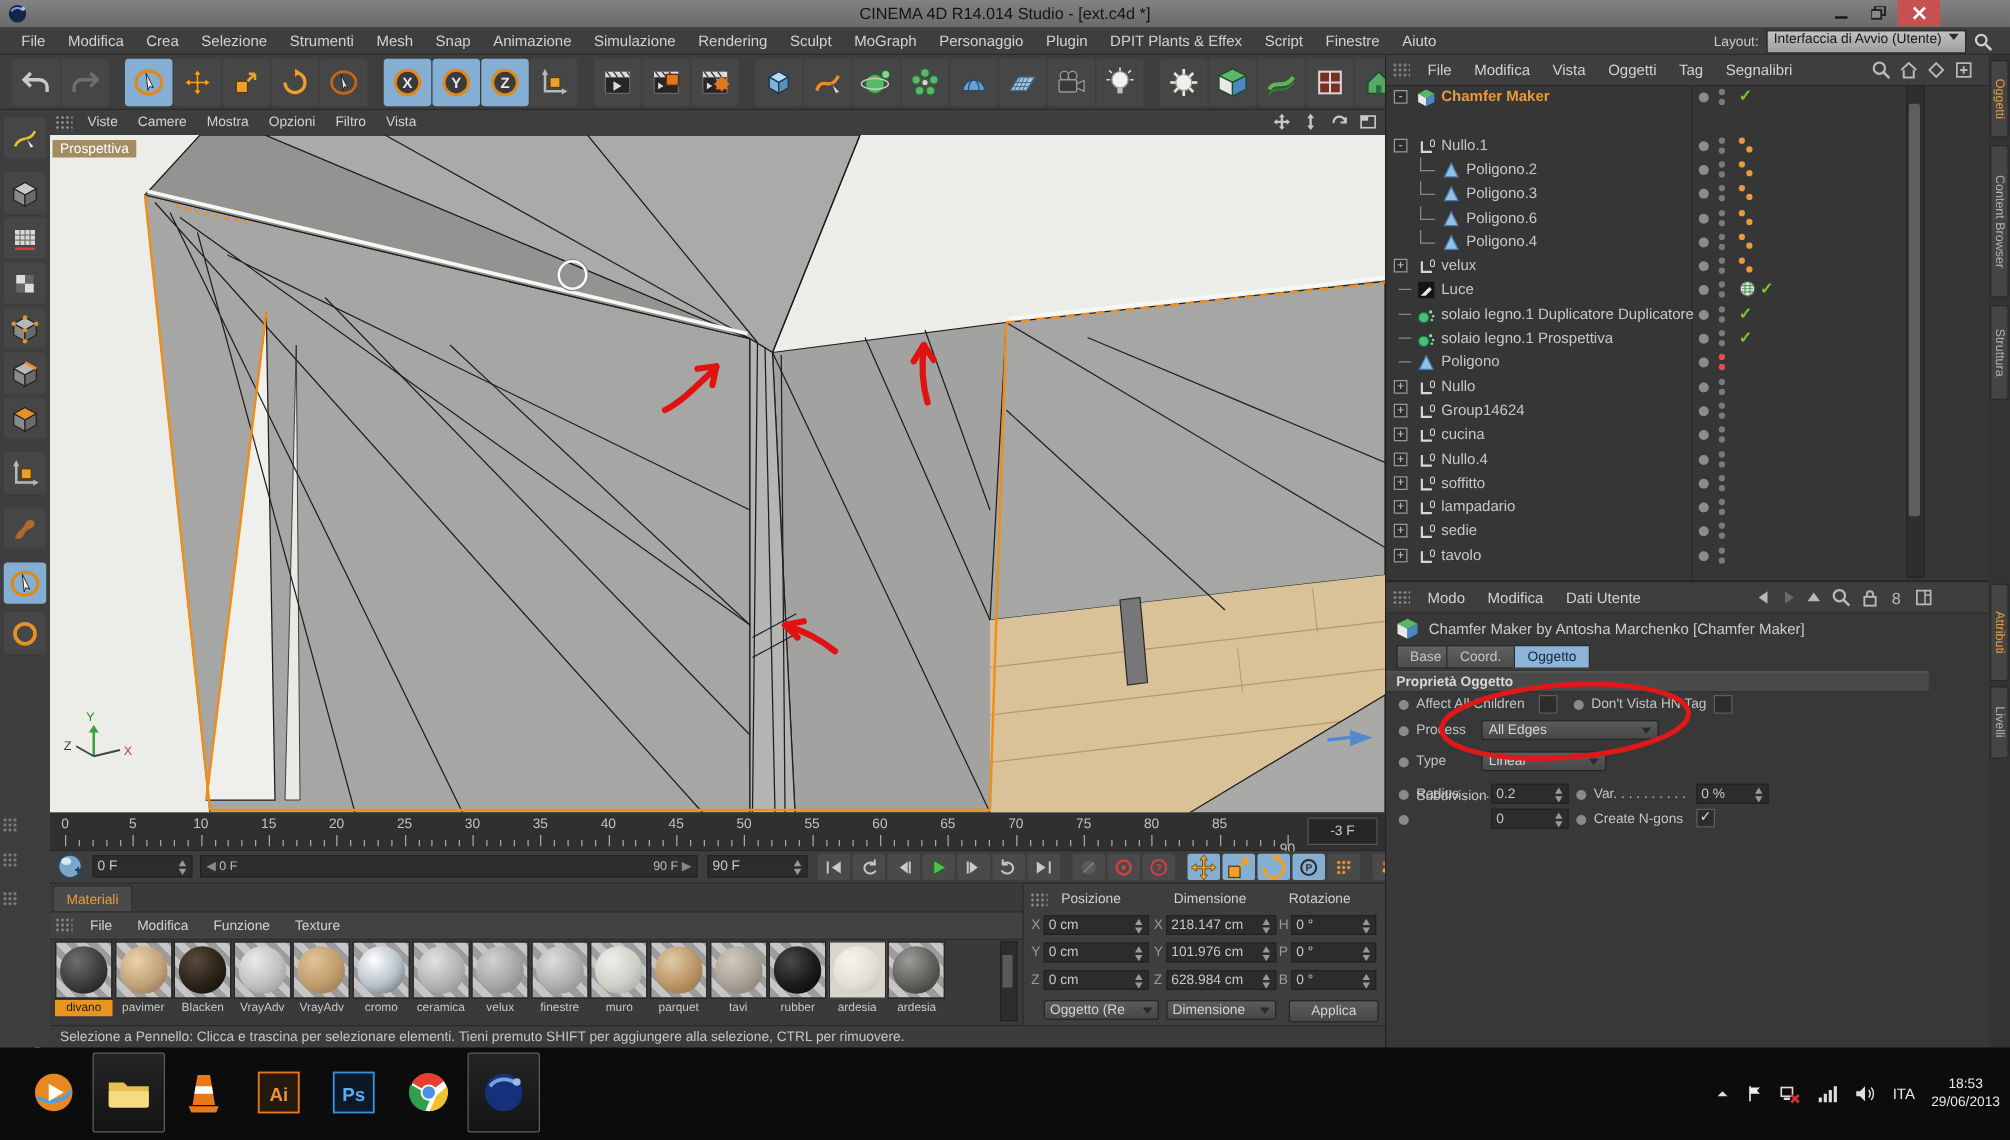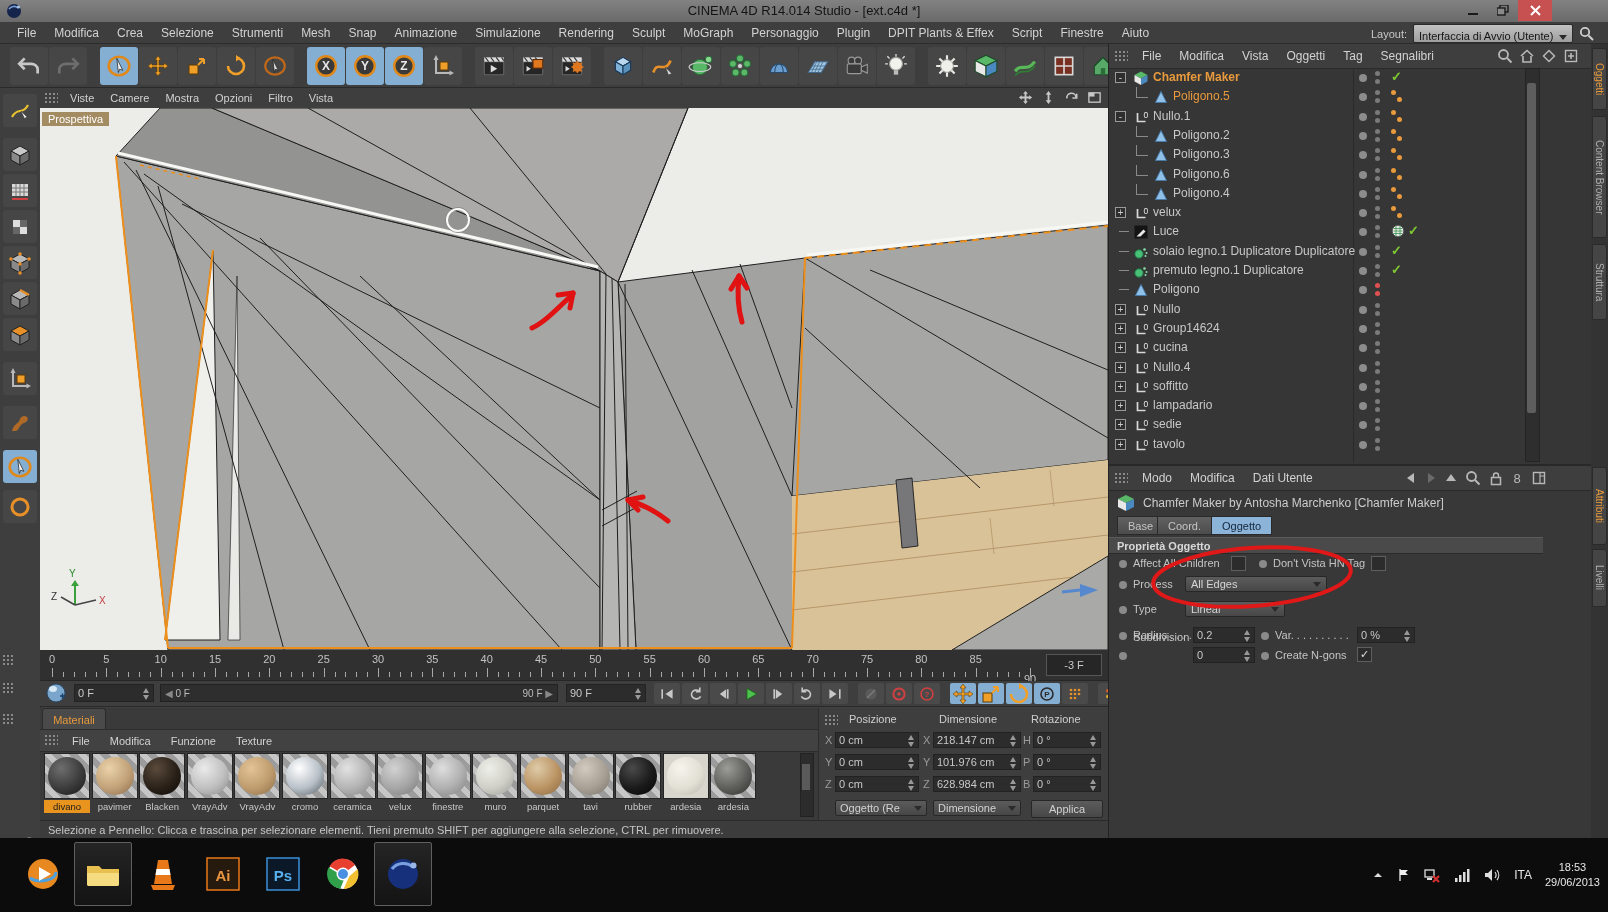--- a/index.html
+++ b/index.html
@@ -9,21 +9,21 @@
   svg{display:block;}
   
   #titlebar{left:0;top:0;width:1608px;height:22px;background:linear-gradient(#828282,#6a6a6a);border-bottom:1px solid #4a4a4a;}
   #titlebar .title{position:absolute;left:0;right:0;top:3px;text-align:center;color:#141414;font-size:13px;}
   .winbtn{position:absolute;top:0;width:30px;height:21px;display:flex;align-items:center;justify-content:center;}
   #btn-close{background:#c75050;}
   
   #menubar{left:0;top:22px;width:1608px;height:22px;background:#3e3e3e;border-bottom:1px solid #2c2c2c;display:flex;align-items:center;padding-left:8px;box-sizing:border-box;}
   .mi{padding:0 9px;color:#d2d2d2;font-size:12px;cursor:default;white-space:nowrap;}
   #layoutbox{position:absolute;right:14px;top:2px;display:flex;align-items:center;gap:6px;}
-  #layout-dd{width:148px;height:17px;background:linear-gradient(#c2c2c2,#9e9e9e);border:1px solid #2a2a2a;border-radius:2px;color:#161616;font-size:11px;display:flex;align-items:flex-end;padding:0 5px;}
+  #layout-dd{width:148px;height:17px;background:linear-gradient(#c2c2c2,#9e9e9e);border:1px solid #2a2a2a;border-radius:2px;color:#161616;font-size:11px;display:flex;align-items:flex-start;padding:0 5px;}
   .caret{margin-left:auto;width:0;height:0;border:4px solid transparent;border-top:5px solid #2a2a2a;transform:translateY(2px);}
   
   #toolbar{left:0;top:44px;width:1608px;height:44px;background:#3e3e3e;border-bottom:1px solid #2a2a2a;display:flex;align-items:center;padding-left:10px;box-sizing:border-box;}
   .tbtn{width:38px;height:38px;border-radius:3px;display:flex;align-items:center;justify-content:center;margin-right:1px;background:#464646;}
   .tbtn.act{background:#85aed3;}
   .tsep{width:12px;height:38px;}
   #toolbar-display{position:absolute;left:928px;top:3px;display:flex;}
   
   #leftbar{left:0;top:88px;width:40px;height:750px;background:#3e3e3e;border-right:1px solid #2c2c2c;}
   .lbtn{position:absolute;left:3px;width:34px;height:33px;border-radius:3px;display:flex;align-items:center;justify-content:center;background:#464646;}
@@ -1181,36 +1181,20 @@
               <polygon points="1.5,5 8,8.5 8,15 1.5,11.5" fill="#e8e8e8"></polygon>
               <polygon points="14.5,5 8,8.5 8,15 14.5,11.5" fill="#4a88c0"></polygon>
             </svg>
           </span>
           <span class="lbl orange" style="left:44px;font-weight:bold;">Chamfer Maker</span>
           <span class="bigdot"></span>
           <span class="tiny" style="top:3px;"></span>
           <span class="tiny" style="top:11px;"></span>
           <span class="badge"><span class="chk">✓</span></span>
         </div>
-        <div class="trow" style="top:19.3px;">
-          <span class="tconn"></span>
-          <span class="ticon" style="left:44px;">
-            <svg width="16" height="16">
-              <polygon points="8,2.5 13.5,13.5 2.5,13.5" fill="#8ec0e8" stroke="#4a7aa8"></polygon>
-            </svg>
-          </span>
-          <span class="lbl orange" style="left:64px;">Poligono.5</span>
-          <span class="bigdot"></span>
-          <span class="tiny" style="top:3px;"></span>
-          <span class="tiny" style="top:11px;"></span>
-          <span class="badge">
-            <span class="tiny" style="left:0;top:2px;background:#e89a3c;"></span>
-            <span class="tiny" style="left:6px;top:9px;background:#e89a3c;"></span>
-          </span>
-        </div>
         <div class="trow" style="top:38.6px;">
           <span class="texp">-</span>
           <span class="ticon" style="left:24px;">
             <svg width="16" height="16">
               <path d="M4.5 4 V12.5 H12.5" stroke="#d8d8d8" stroke-width="1.7" fill="none"></path>
               <text x="10.5" y="8.5" font-size="8.5" fill="#e8e8e8" font-family="Liberation Sans">0</text>
             </svg>
           </span>
           <span class="lbl" style="left:44px;">Nullo.1</span>
           <span class="bigdot"></span>
@@ -1341,21 +1325,21 @@
         <div class="trow" style="top:193.0px;">
           <span class="tdash"></span>
           <span class="ticon" style="left:24px;">
             <svg width="16" height="16">
               <circle cx="6" cy="10" r="4.2" fill="#48c078" stroke="#1e6e40"></circle>
               <circle cx="11.5" cy="5.5" r="1.3" fill="#88e0a8"></circle>
               <circle cx="13.5" cy="9" r="1" fill="#88e0a8"></circle>
               <circle cx="12.5" cy="12" r="1" fill="#88e0a8"></circle>
             </svg>
           </span>
-          <span class="lbl" style="left:44px;">premuto legno.1 Duplicatore</span>
+          <span class="lbl" style="left:44px;">solaio legno.1 Prospettiva</span>
           <span class="bigdot"></span>
           <span class="tiny" style="top:3px;"></span>
           <span class="tiny" style="top:11px;"></span>
           <span class="badge"><span class="chk">✓</span></span>
         </div>
         <div class="trow" style="top:212.3px;">
           <span class="tdash"></span>
           <span class="ticon" style="left:24px;">
             <svg width="16" height="16">
               <polygon points="8,2.5 13.5,13.5 2.5,13.5" fill="#8ec0e8" stroke="#4a7aa8"></polygon>

